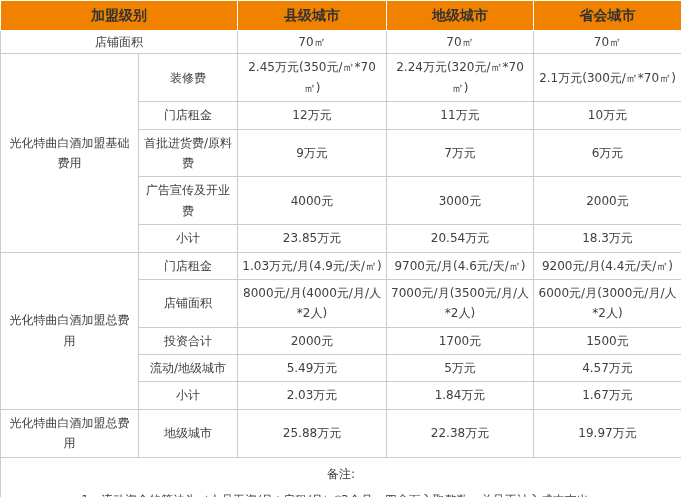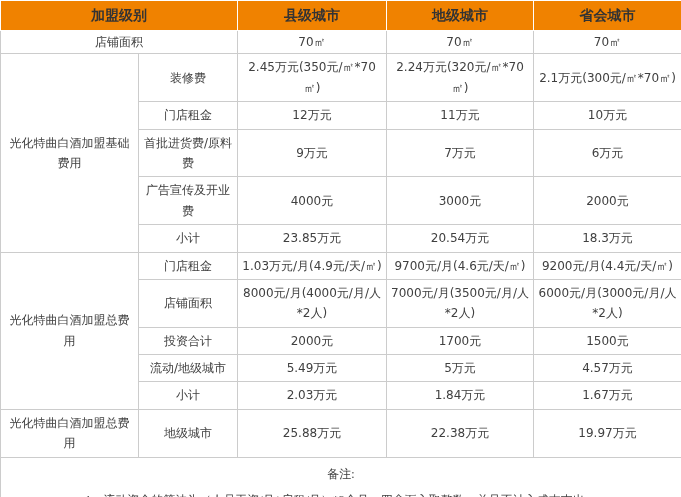--- a/index.html
+++ b/index.html
@@ -43,21 +43,21 @@
     line-height: 1.9;
   }
   td.item-label { }
   td.notes-cell {
     text-align: left;
     padding: 6px 4px 8px 4px;
     font-size: 12.5px;
     height: auto;
     line-height: 26px;
   }
-  .note-line { line-height: 26px; font-family: Liberation Serif, serif; }
+  .note-line { line-height: 26px; }
 </style>
 </head>
 <body>
 
 <div class="page">
   <table class="fee-table">
     <colgroup>
       <col style="width:138px">
       <col style="width:99px">
       <col style="width:149px">

